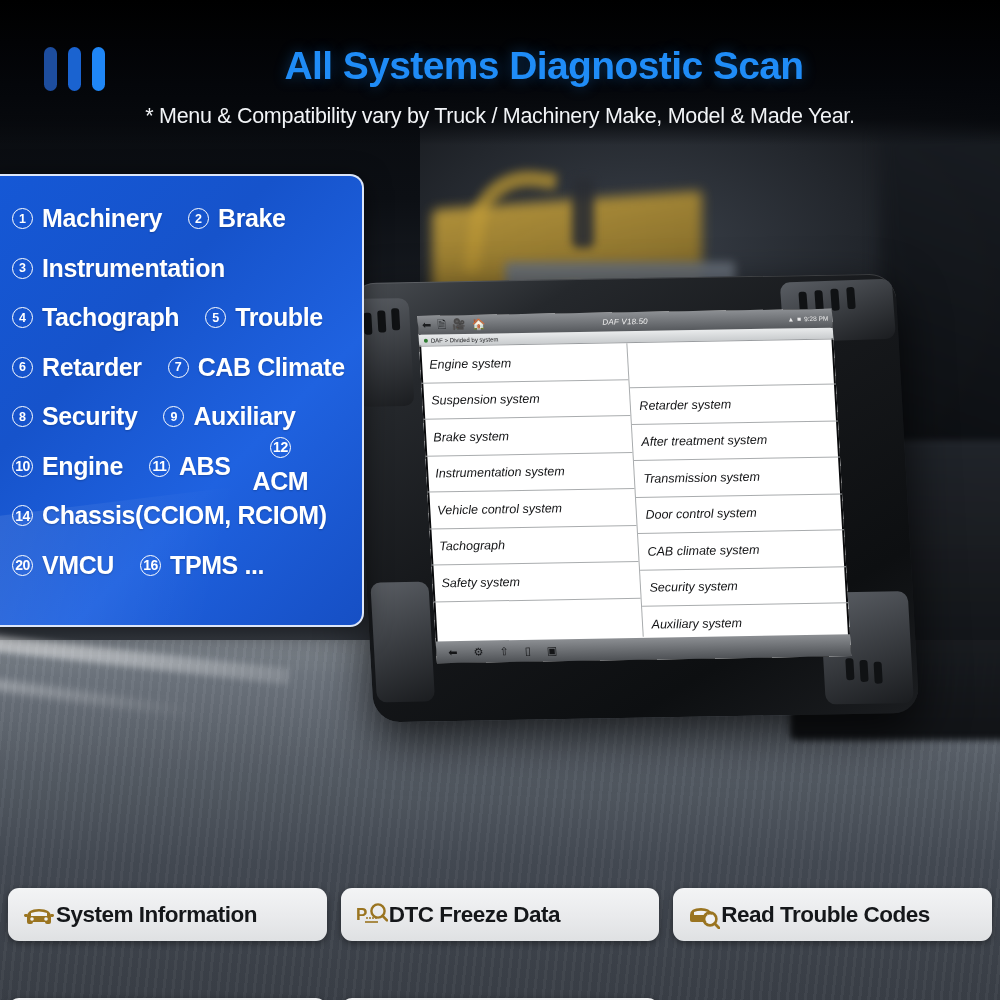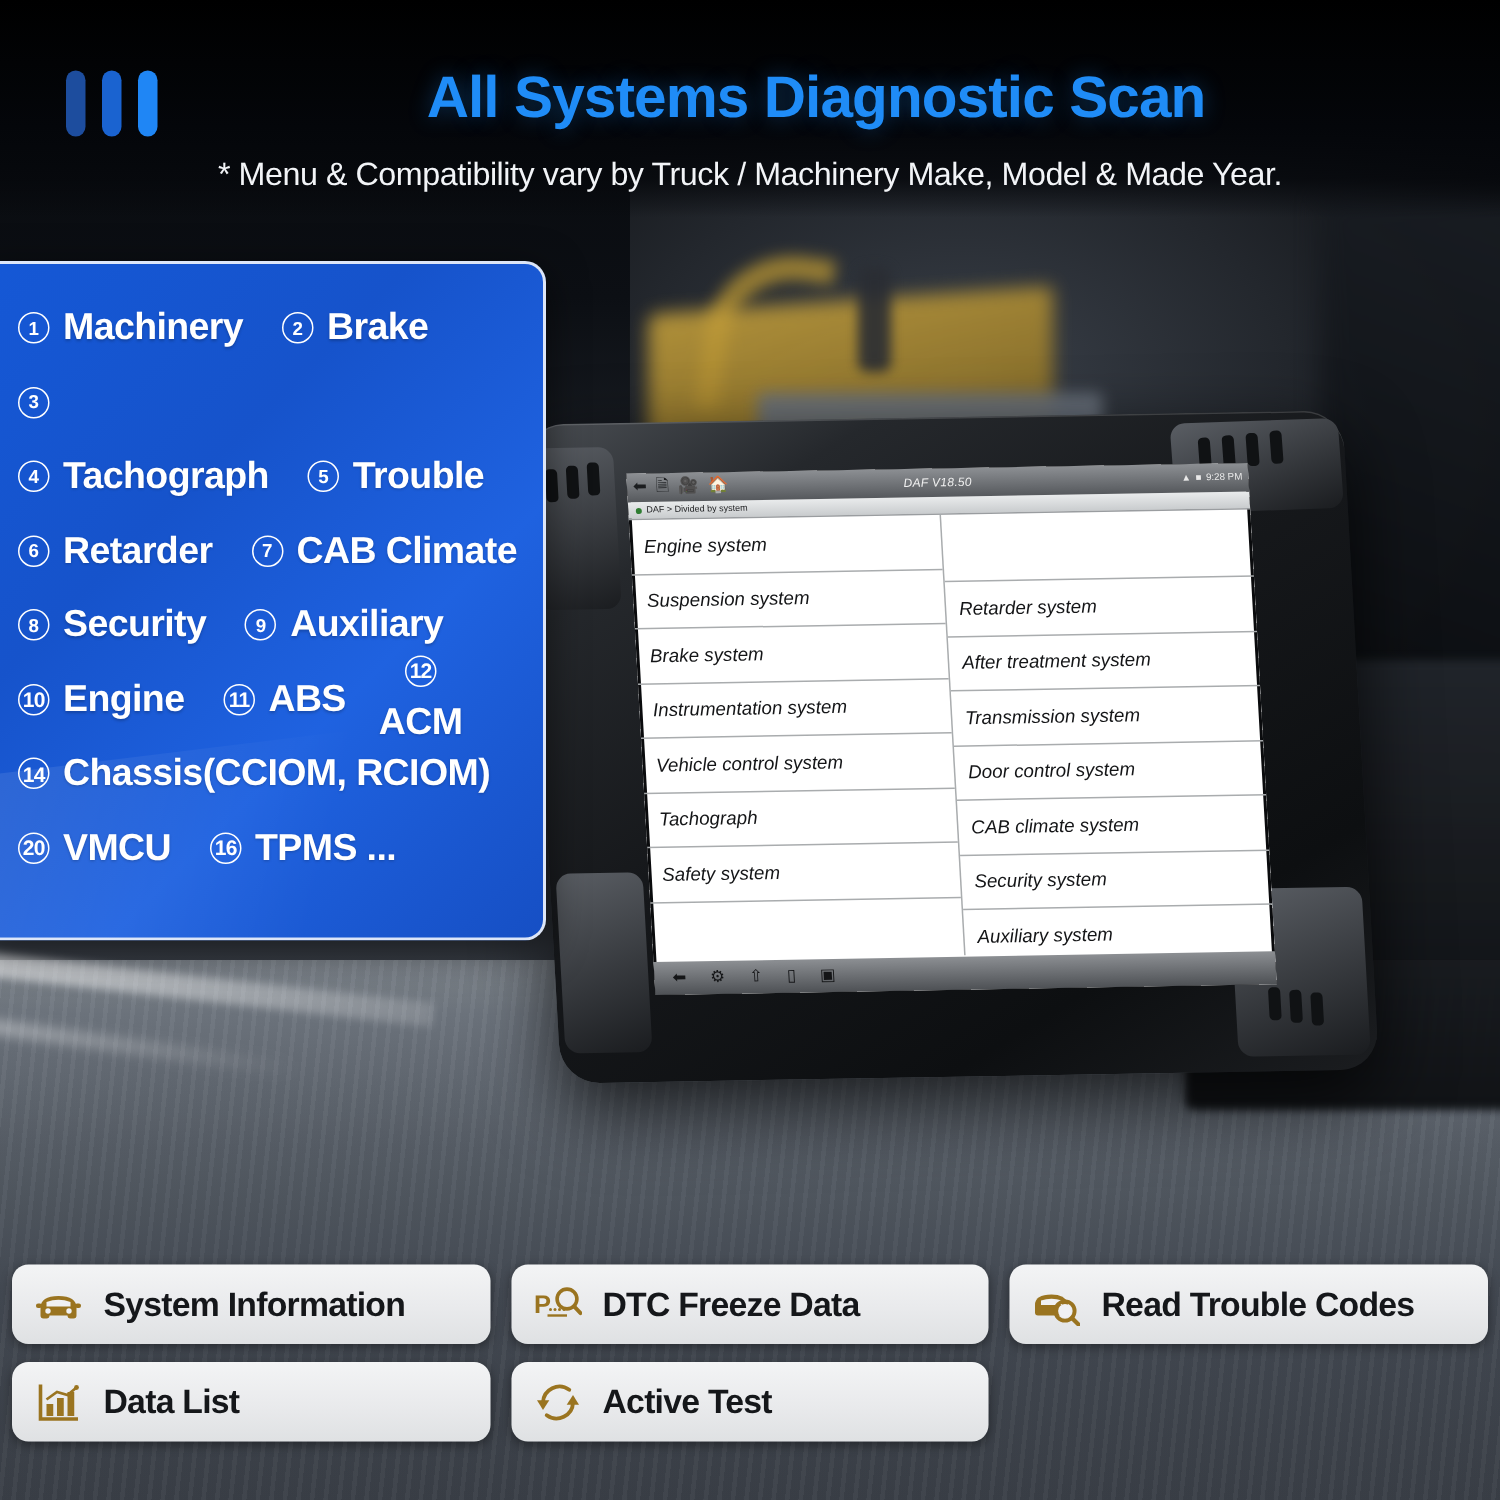--- a/index.html
+++ b/index.html
@@ -211,22 +211,23 @@
   .screen-inner{ position:relative; width:100%; height:100%; }
 
   
   .btn-grid{
     position:absolute; left:8px; top:843px; width:984px;
     display:grid; grid-template-columns:1fr 1fr 1fr; gap:12px 14px; z-index:8;
   }
   .fbtn{
     height:53px; border-radius:11px;
     background:linear-gradient(180deg,#f3f4f5 0%, #e9eaec 55%, #dfe1e3 100%);
-    display:flex; align-items:center; gap:13px; padding:0 14px;
+    display:flex; align-items:center; padding:0 14px;
     box-shadow:0 2px 7px rgba(0,0,0,.4);
+    margin-top:45px;
   }
   .fbtn .ilabel{
     color:#15171a; font-size:22.5px; font-weight:bold; letter-spacing:-.5px; white-space:nowrap;
   }
   .ficon{ flex:0 0 34px; width:34px; height:30px; display:flex; align-items:center; justify-content:center; }
   .ficon svg{ display:block; }
 </style>
 </head>
 <body>
 
@@ -262,20 +263,21 @@
         <span class="plabel">Machinery</span>
       </div>
       <div class="pitem gap-a">
         <span class="num">2</span>
         <span class="plabel">Brake</span>
       </div>
     </div>
     <div class="prow">
       <div class="pitem">
         <span class="num">3</span>
+        <span class="plabel">Instrumentation</span>
       </div>
     </div>
     <div class="prow">
       <div class="pitem">
         <span class="num">4</span>
         <span class="plabel">Tachograph</span>
       </div>
       <div class="pitem gap-a">
         <span class="num">5</span>
         <span class="plabel">Trouble</span>

